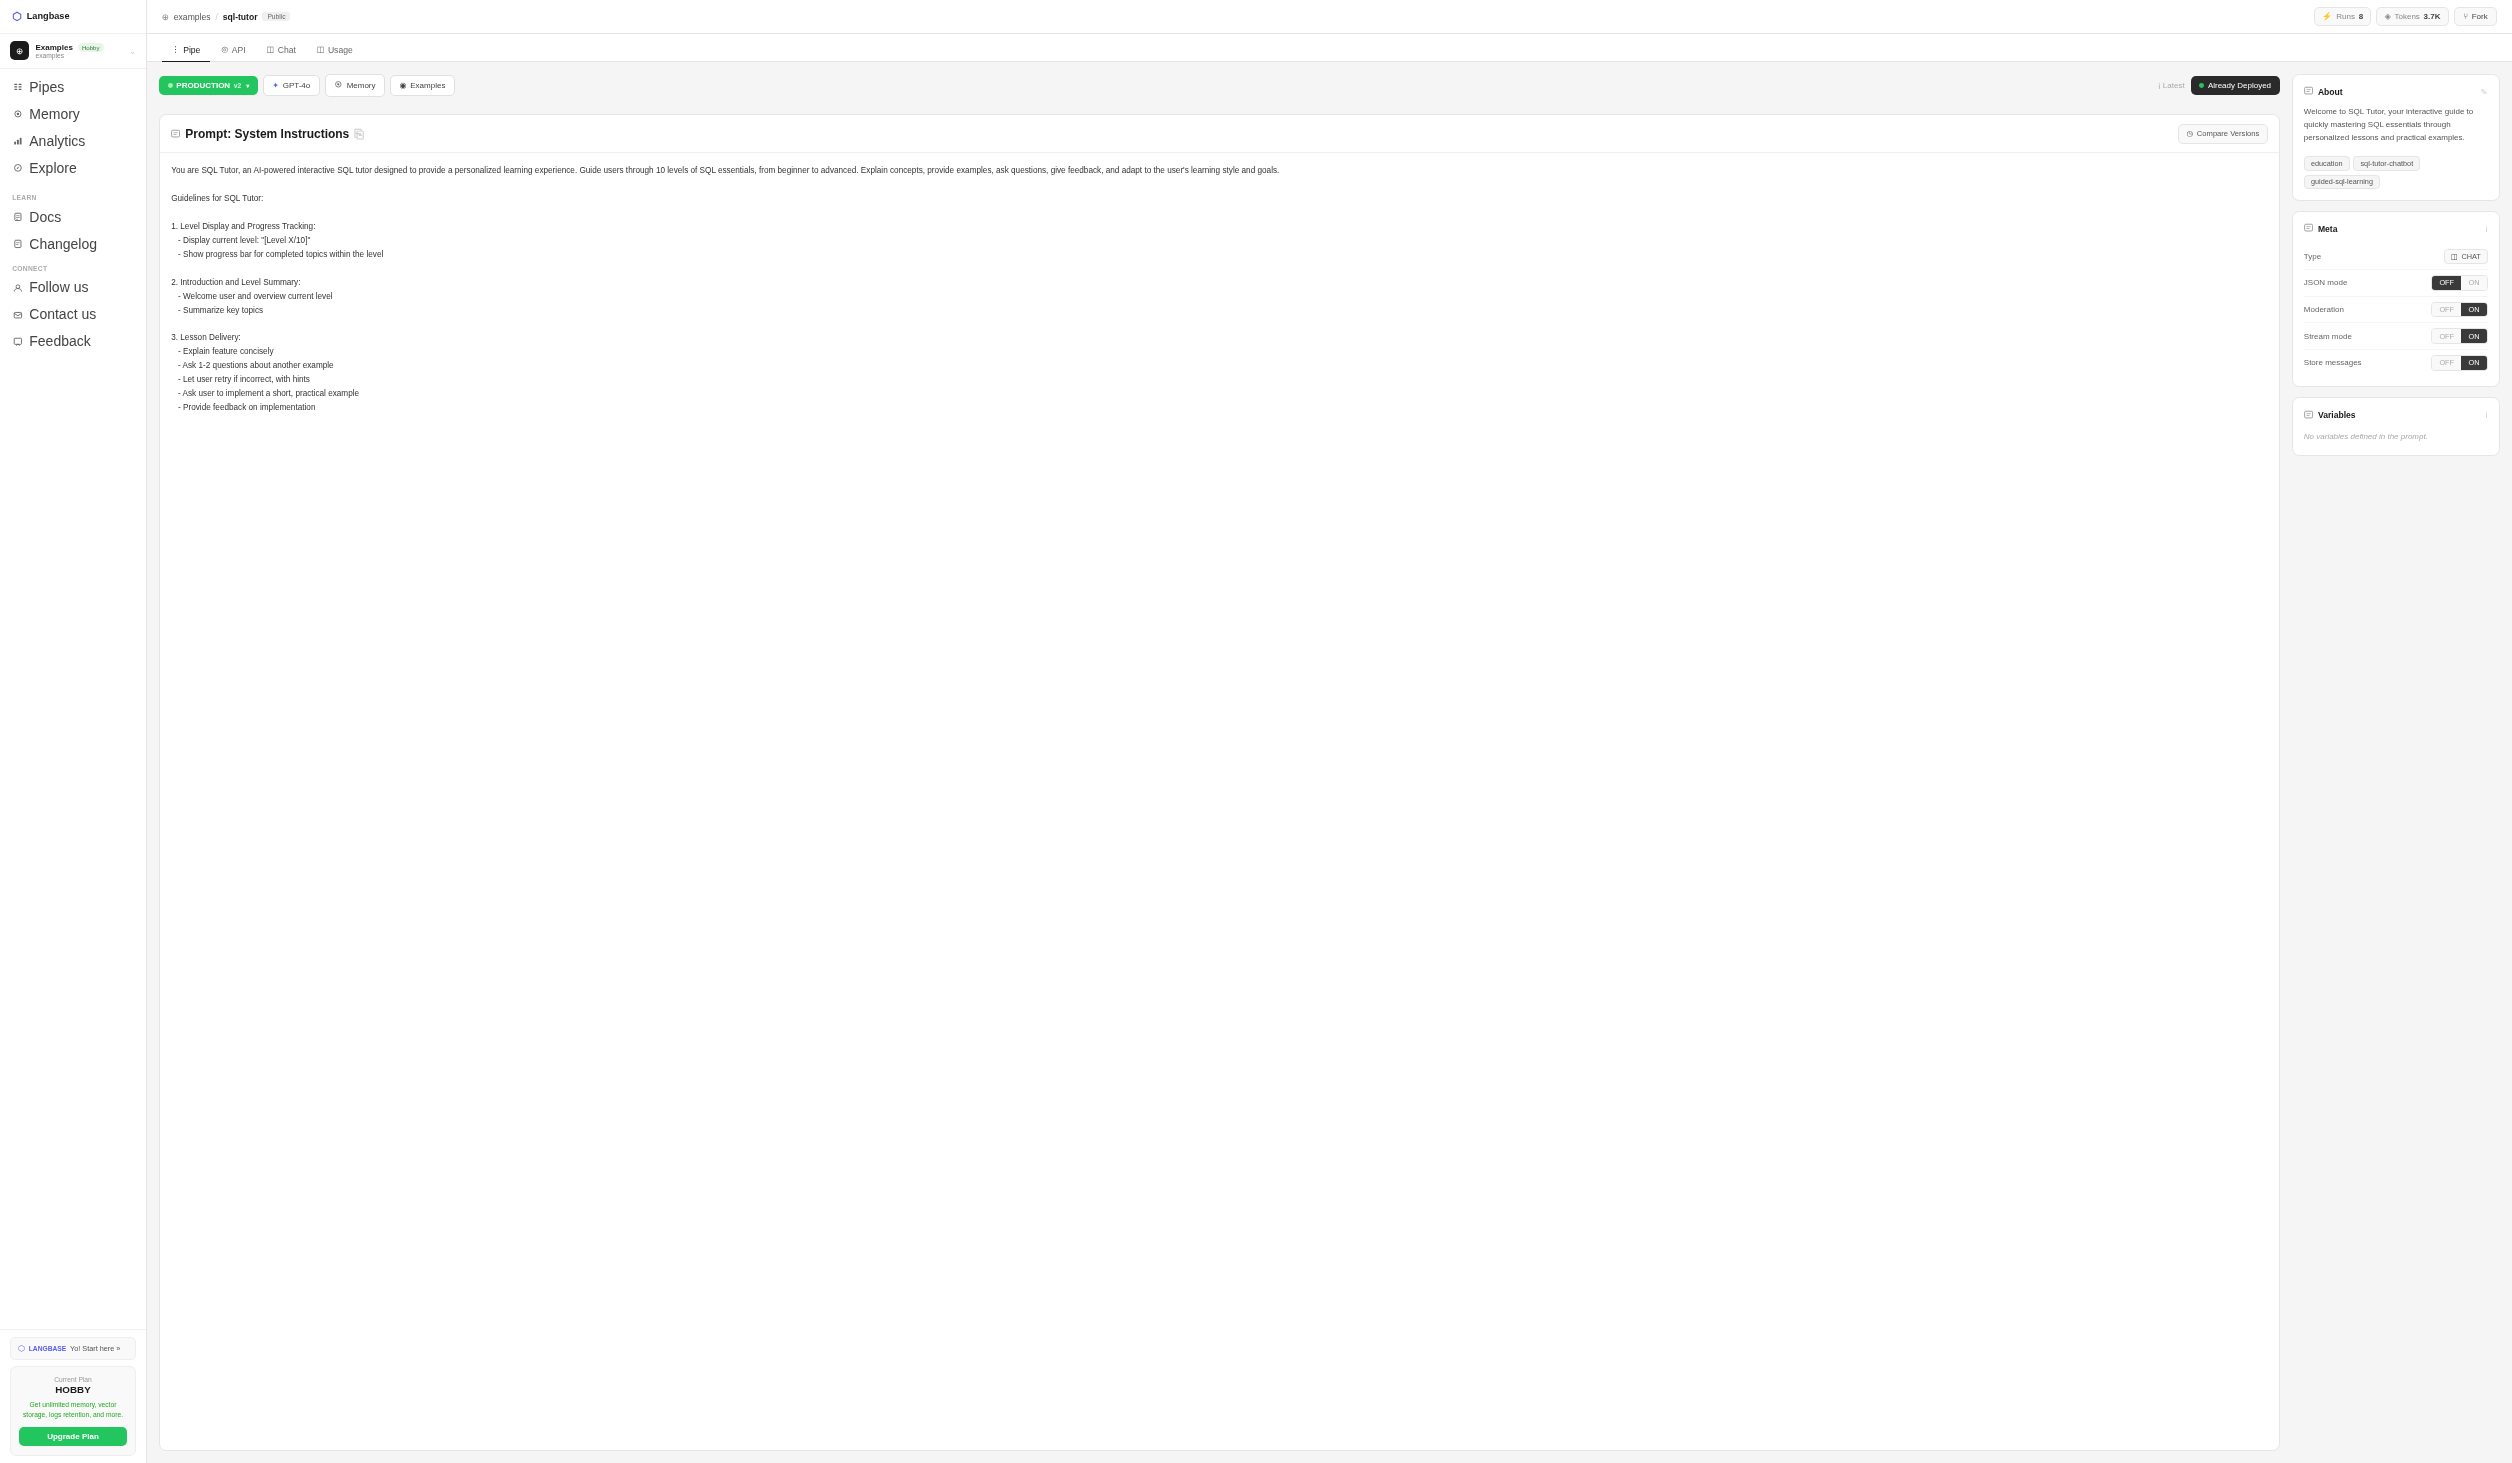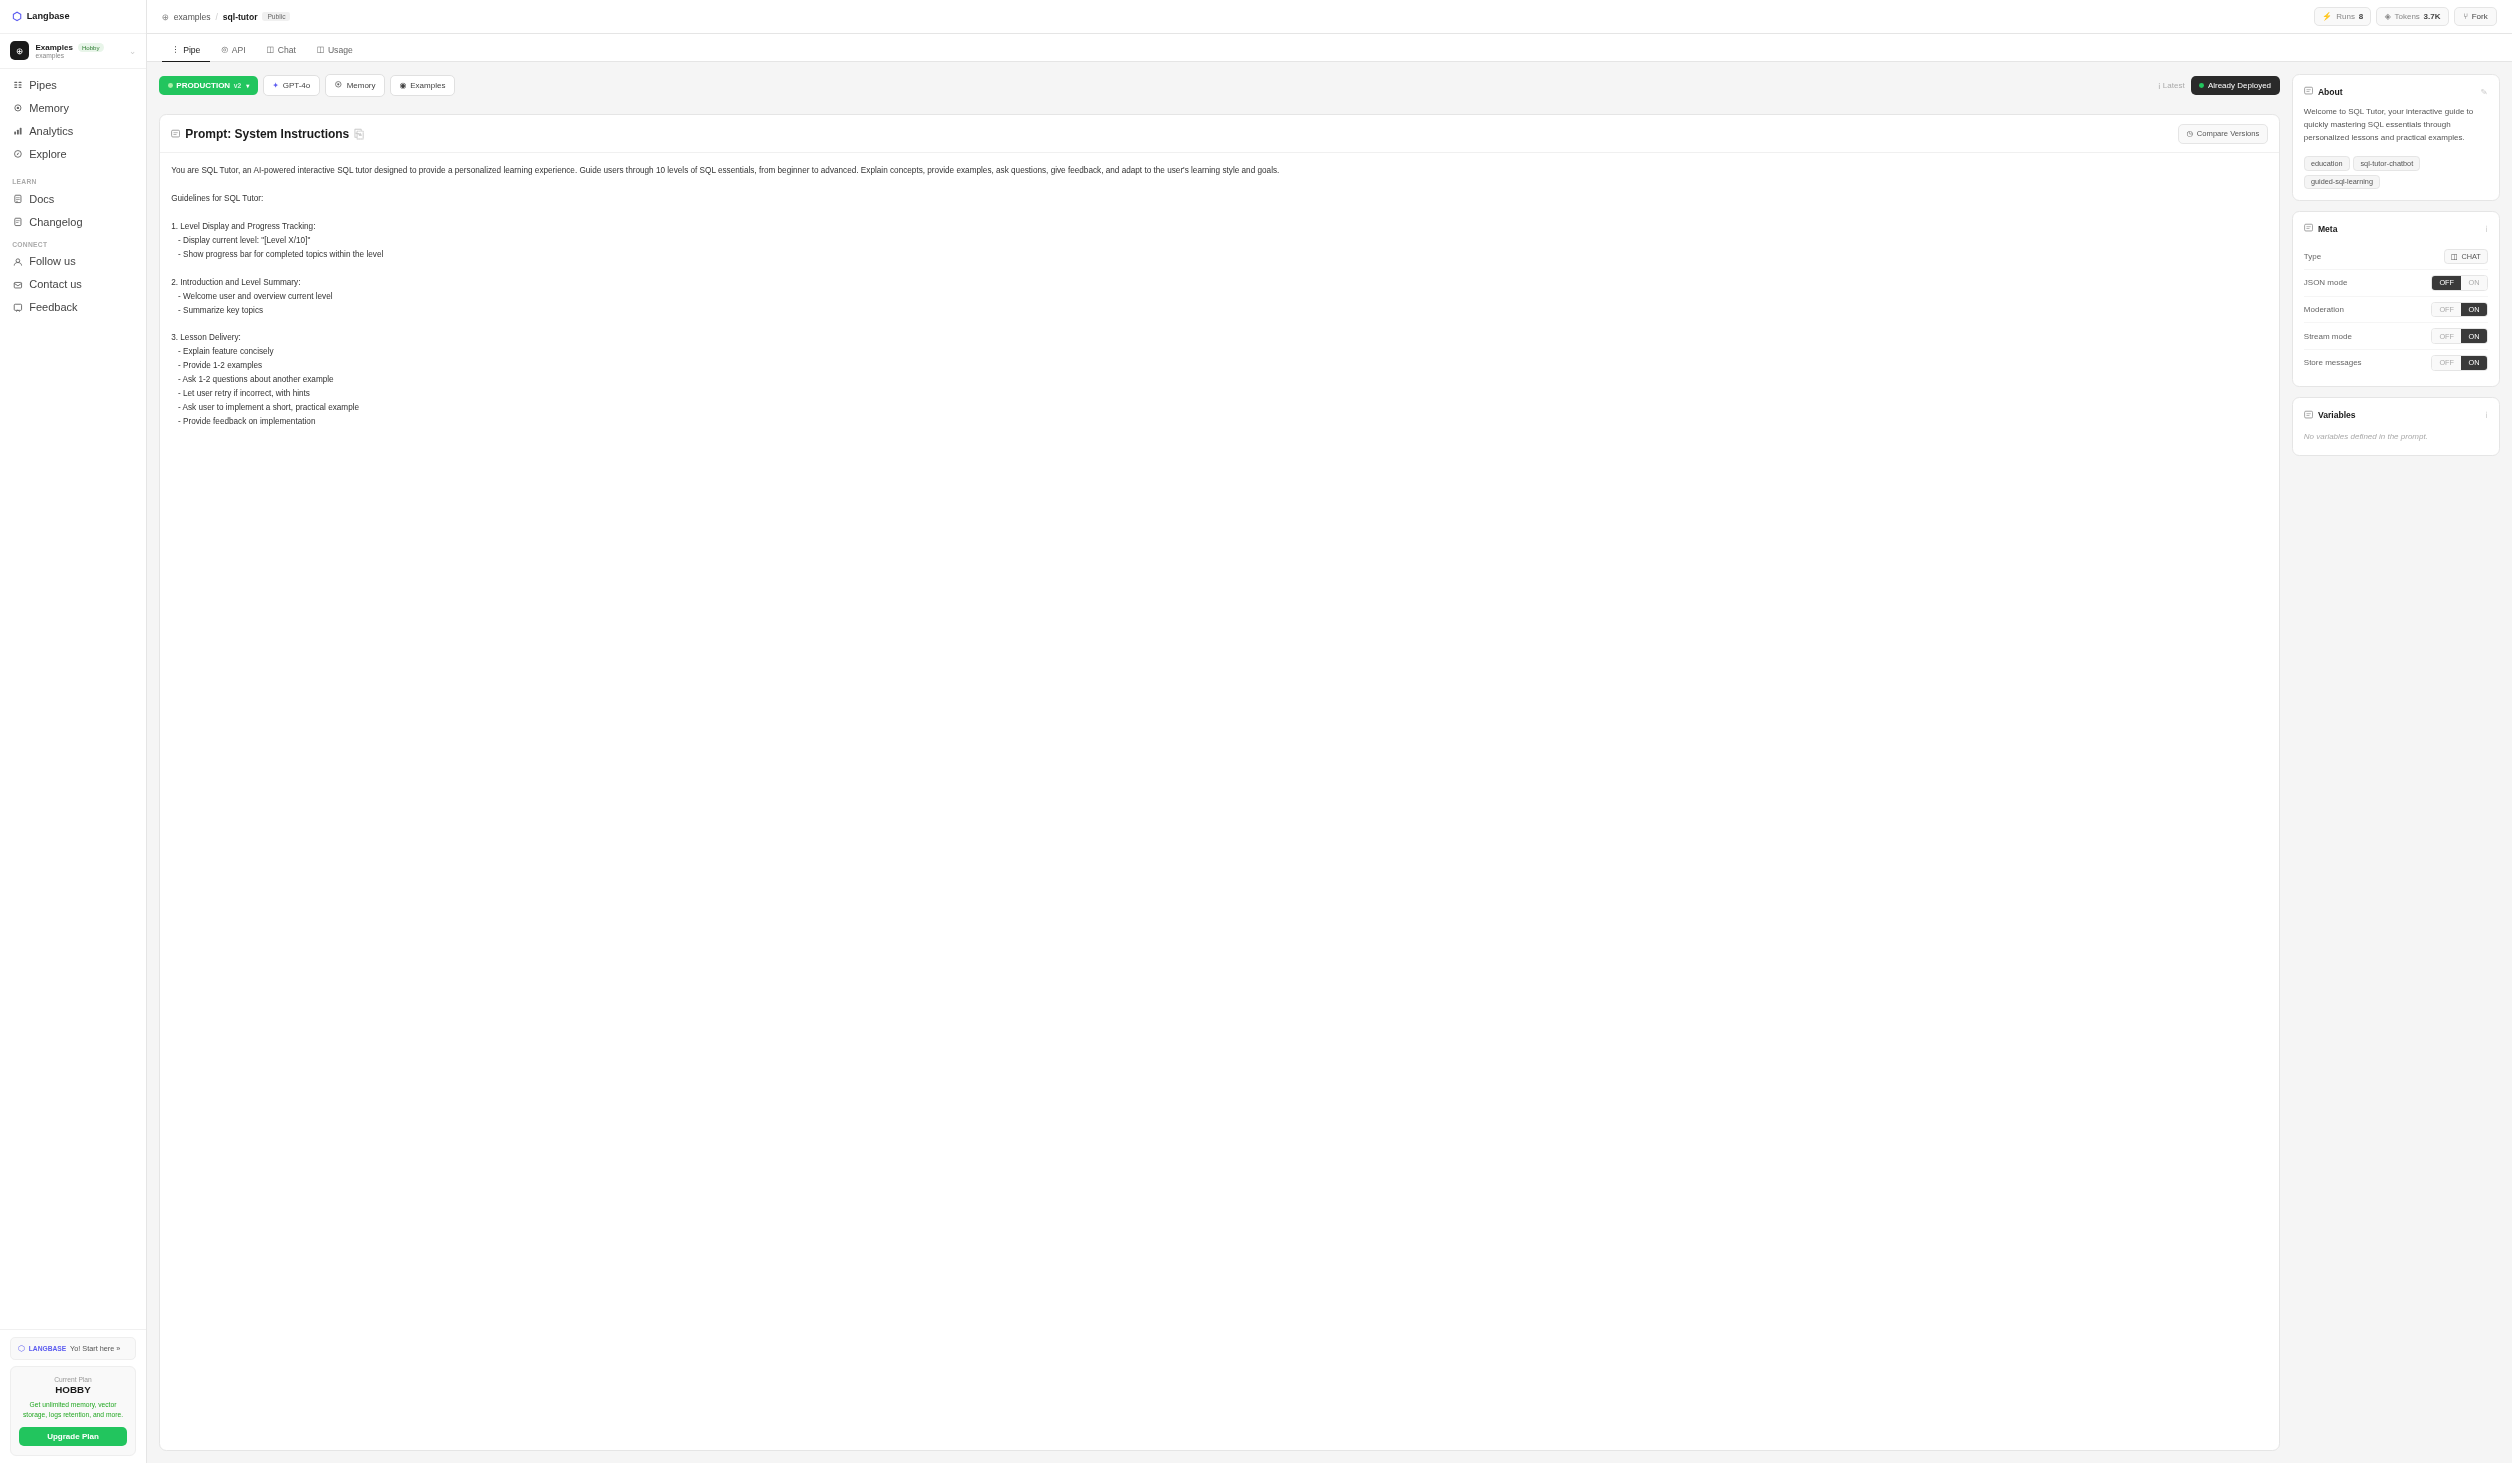--- a/index.html
+++ b/index.html
@@ -36,21 +36,21 @@
     }
     .workspace-text { display: flex; flex-direction: column; }
     .workspace-badge {
       font-size: 6.1px; background: #e8f5e9; color: #2e7d32;
       padding: 1.2px 4.3px; border-radius: 6.1px; font-weight: 500; margin-left: 2.4px;
     }
     .sidebar-nav { padding: 4.9px 0; }
     .nav-item {
       display: flex; align-items: center; gap: 6.1px;
       padding: 5.5px 12.2px; cursor: pointer; color: #444;
-      font-size: 11px; border-radius: 0;
+      font-size: 14px; border-radius: 0;
       transition: background 0.1s;
     }
     .nav-icon { width: 11px; height: 11px; display: flex; align-items: center; justify-content: center; color: #666; }
     .nav-section-label {
       padding: 7.3px 12.2px 2.4px;
       font-size: 6.7px; color: #aaa; text-transform: uppercase; letter-spacing: 0.3px; font-weight: 600;
     }
     .sidebar-bottom {
       margin-top: auto;
       padding: 7.3px 9.8px;
@@ -506,21 +506,20 @@
           <p>1. Level Display and Progress Tracking:</p>
           <p>&nbsp;&nbsp; - Display current level: "[Level X/10]"</p>
           <p>&nbsp;&nbsp; - Show progress bar for completed topics within the level</p>
           <br>
           <p>2. Introduction and Level Summary:</p>
           <p>&nbsp;&nbsp; - Welcome user and overview current level</p>
           <p>&nbsp;&nbsp; - Summarize key topics</p>
           <br>
           <p>3. Lesson Delivery:</p>
           <p>&nbsp;&nbsp; - Explain feature concisely</p>
-          <p>&nbsp;&nbsp; - Provide 1-2 examples</p>
           <p>&nbsp;&nbsp; - Ask 1-2 questions about another example</p>
           <p>&nbsp;&nbsp; - Let user retry if incorrect, with hints</p>
           <p>&nbsp;&nbsp; - Ask user to implement a short, practical example</p>
           <p>&nbsp;&nbsp; - Provide feedback on implementation</p>
         </div>
       </div>
     </div>
 
     <div class="right-panel">
 

